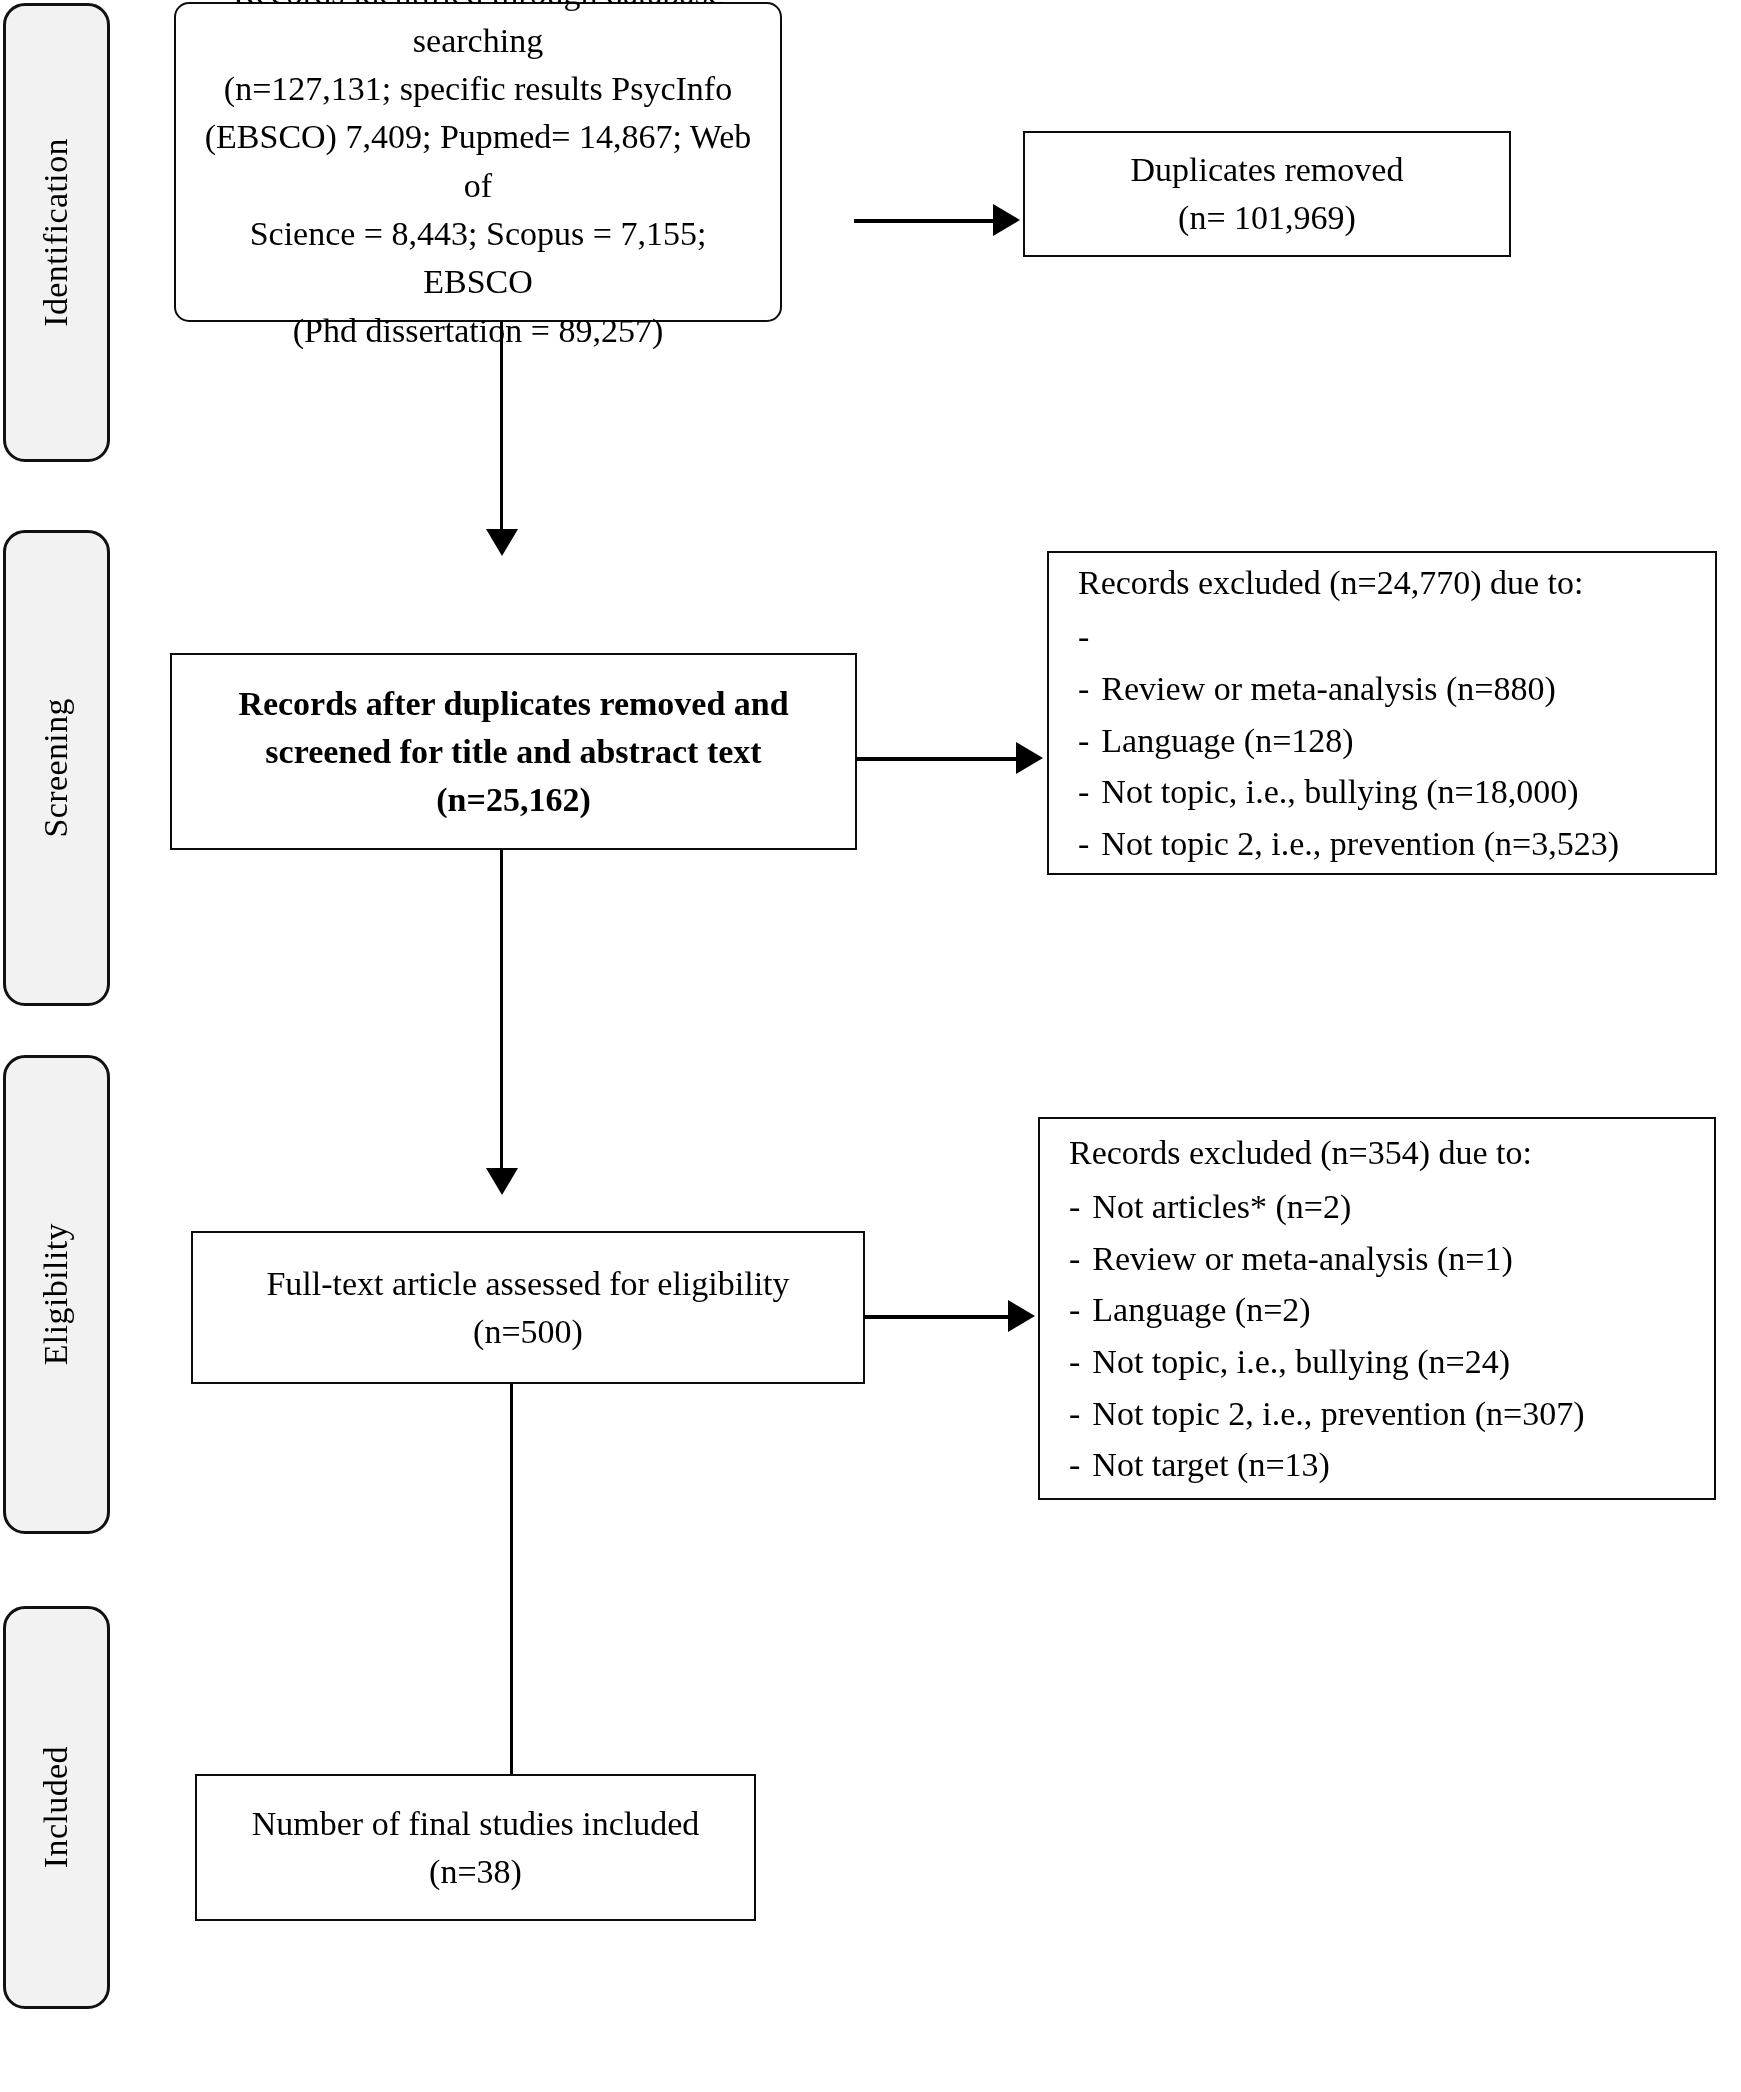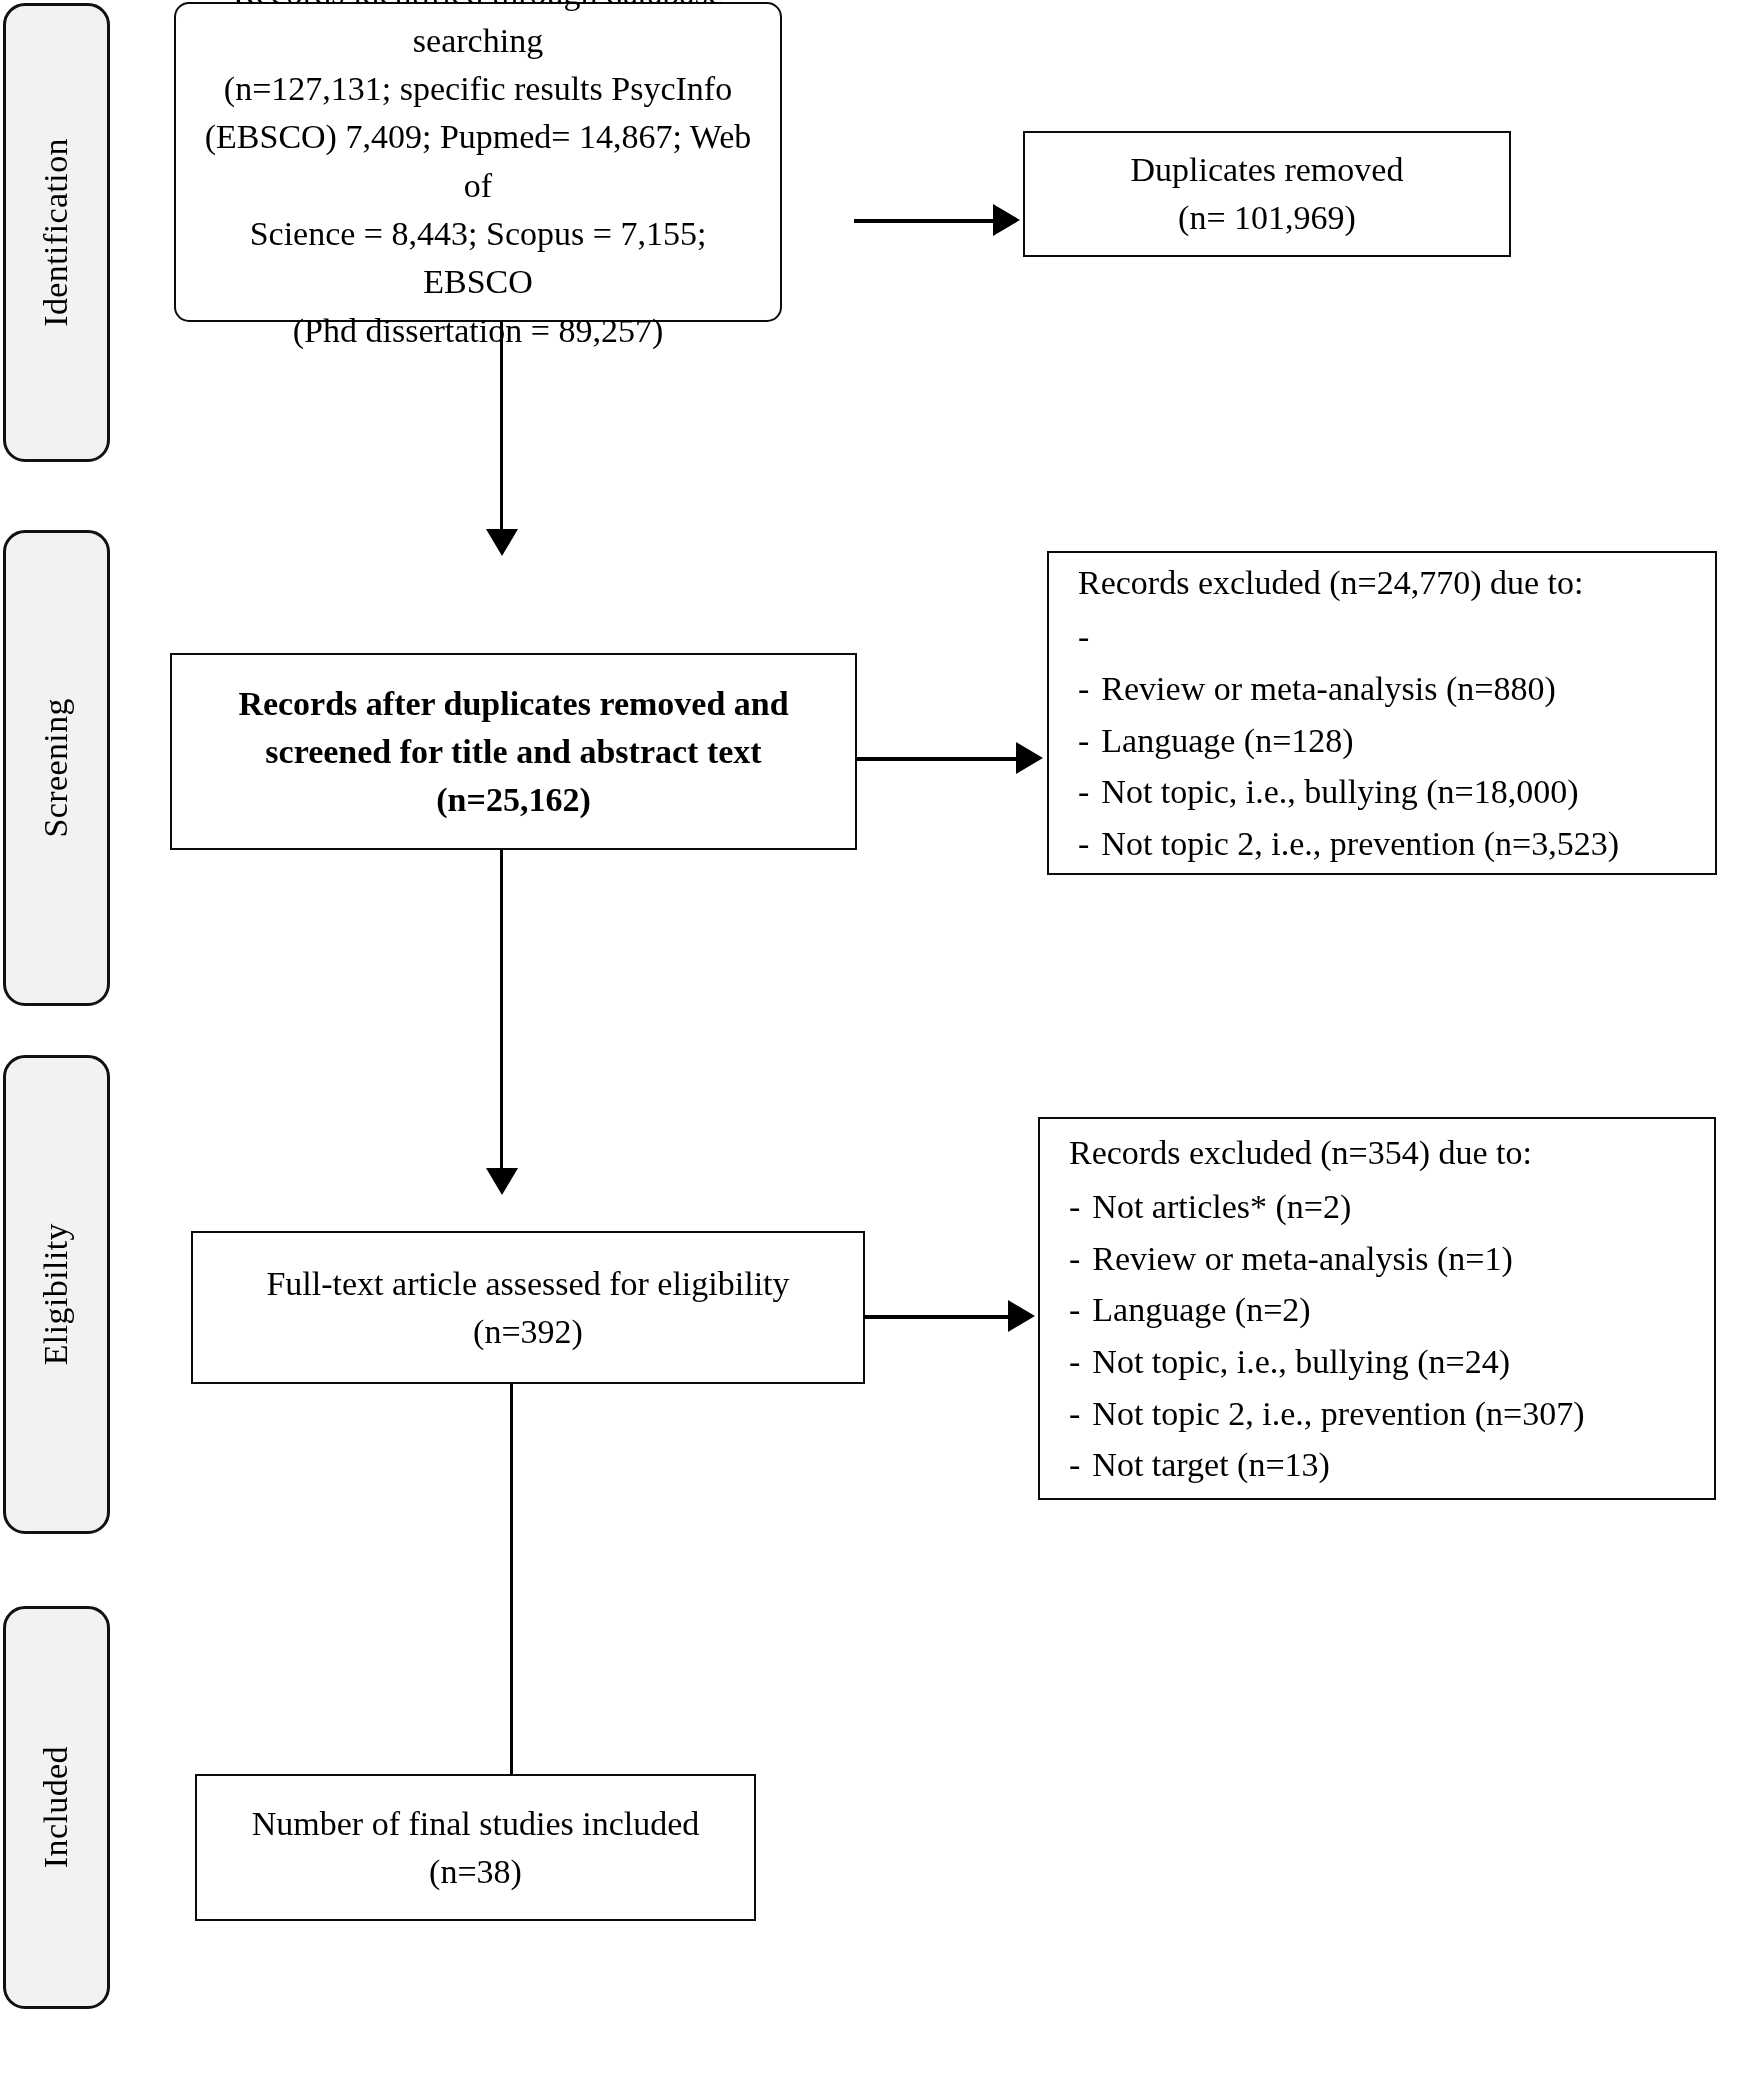--- a/index.html
+++ b/index.html
@@ -194,21 +194,21 @@
   </div>
 
   <div class="hline" style="left:856px; top:757px; width:163px;"></div>
   <div class="arrow-right" style="left:1016px; top:742px;"></div>
 
   <div class="vline" style="left:500px; top:849px; width:3.4px; height:322px;"></div>
   <div class="arrow-down" style="left:486px; top:1168px;"></div>
 
   <div class="flow-box" style="left:191px; top:1231px; width:674px; height:153px;">
     <div class="box-text">Full-text article assessed for eligibility
-(n=392)</div>
+(n=500)</div>
   </div>
 
   <div class="flow-box" style="left:1038px; top:1117px; width:678px; height:383px;">
     <div class="excl-inner">
       <div class="excl-head">Records excluded (n=354) due to:</div>
       <ul class="excl-list">
         <li>
           <span class="excl-dash">-</span>
           <span>Not articles* (n=2)</span>
         </li>

